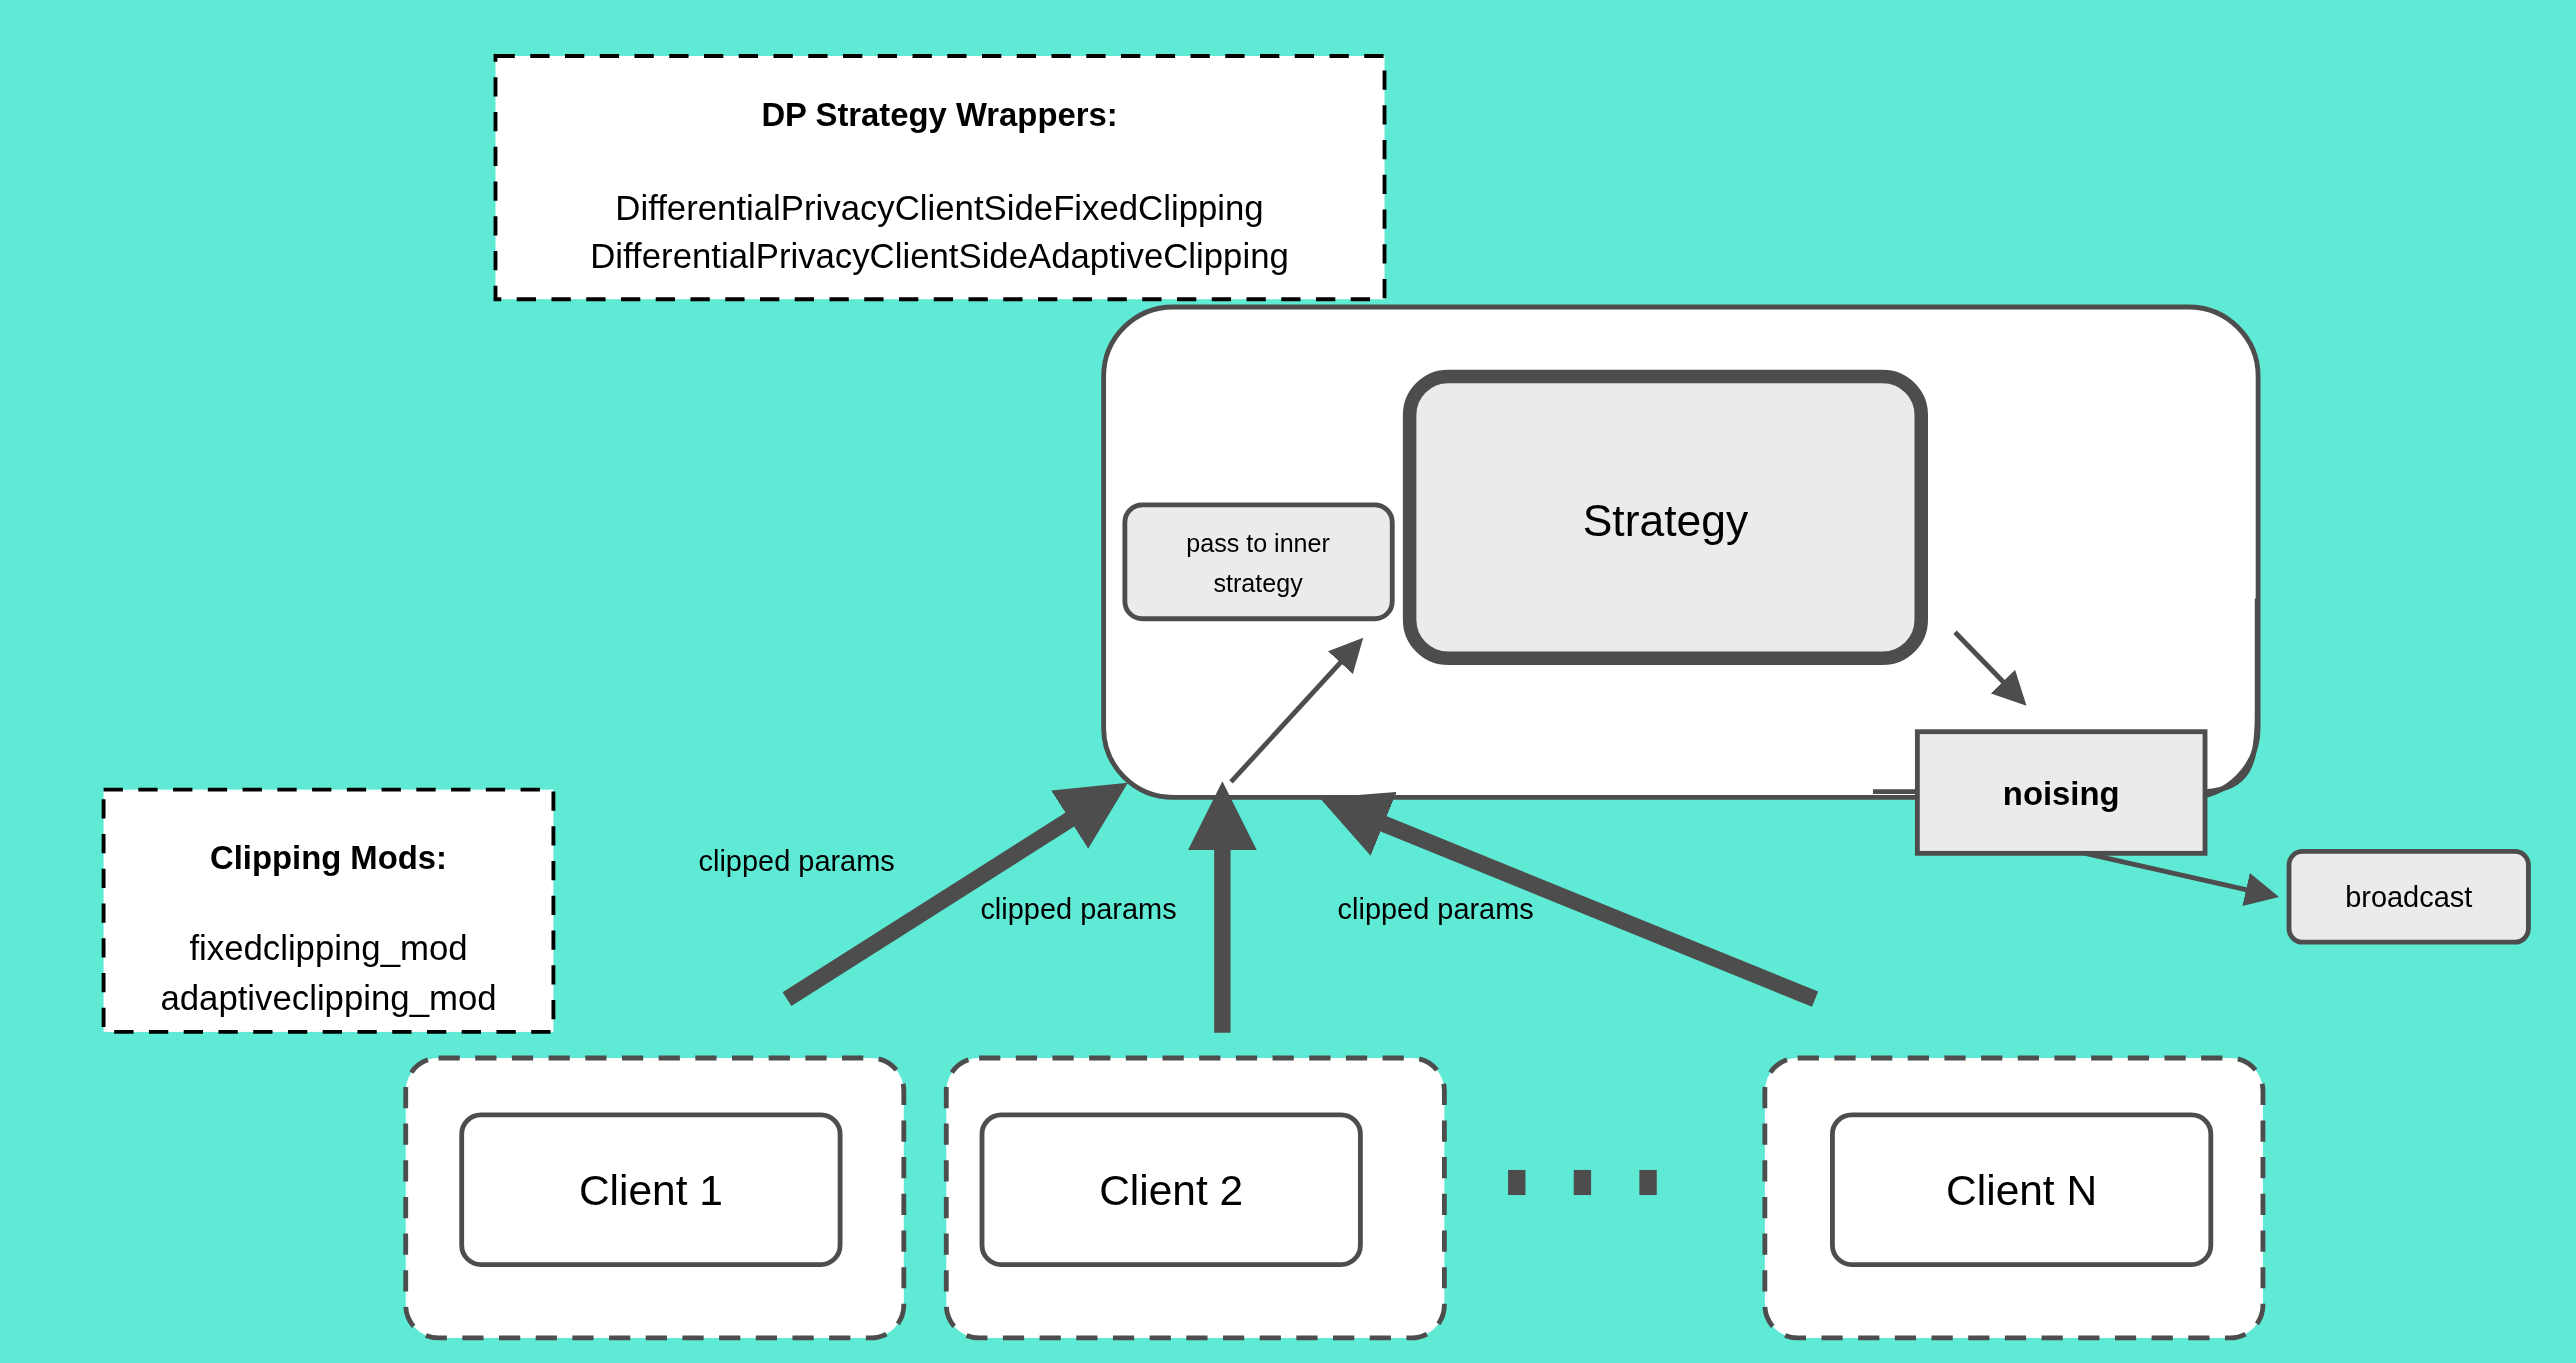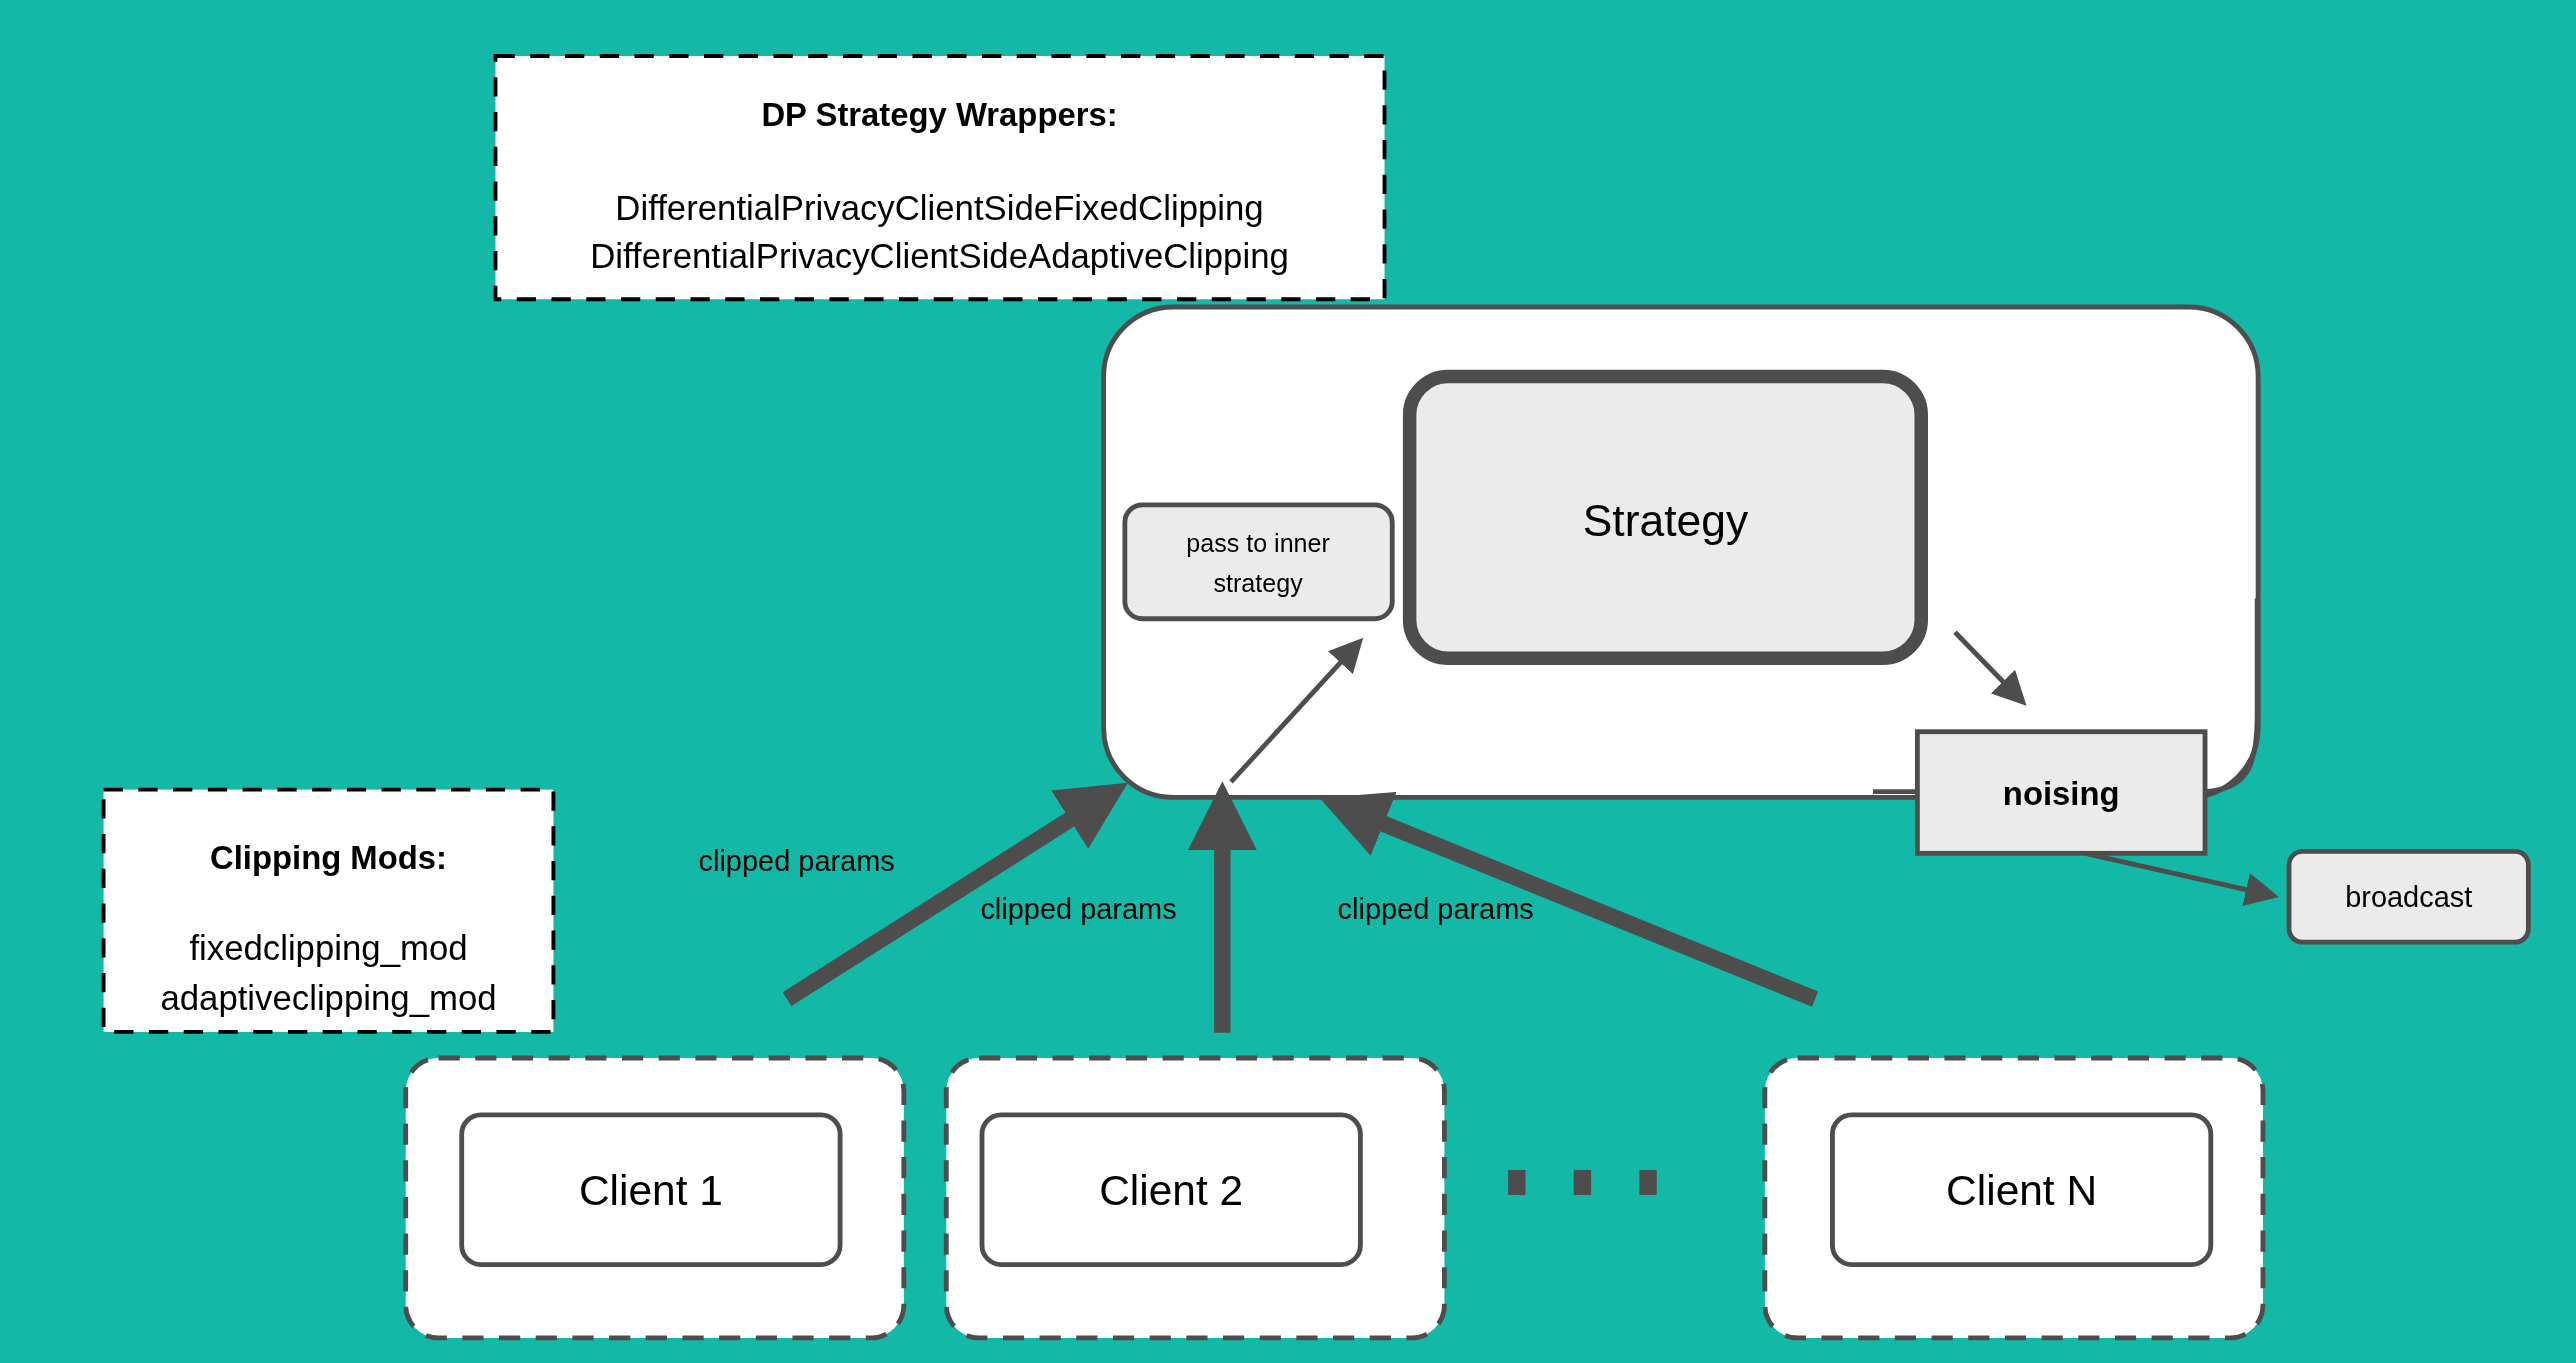--- a/index.html
+++ b/index.html
@@ -11,21 +11,21 @@
   body {
     width: 2576px;
     height: 1363px;
     overflow: hidden;
     font-family: "Liberation Sans", sans-serif;
   }
   #diagram-root {
     position: relative;
     width: 2576px;
     height: 1363px;
-    background: #14b8a6;
+    background: #5eead4;
   }
   svg.diagram {
     display: block;
     width: 2576px;
     height: 1363px;
   }
   
   .dashed-annotation {
     fill: #ffffff;
     stroke: #000000;

